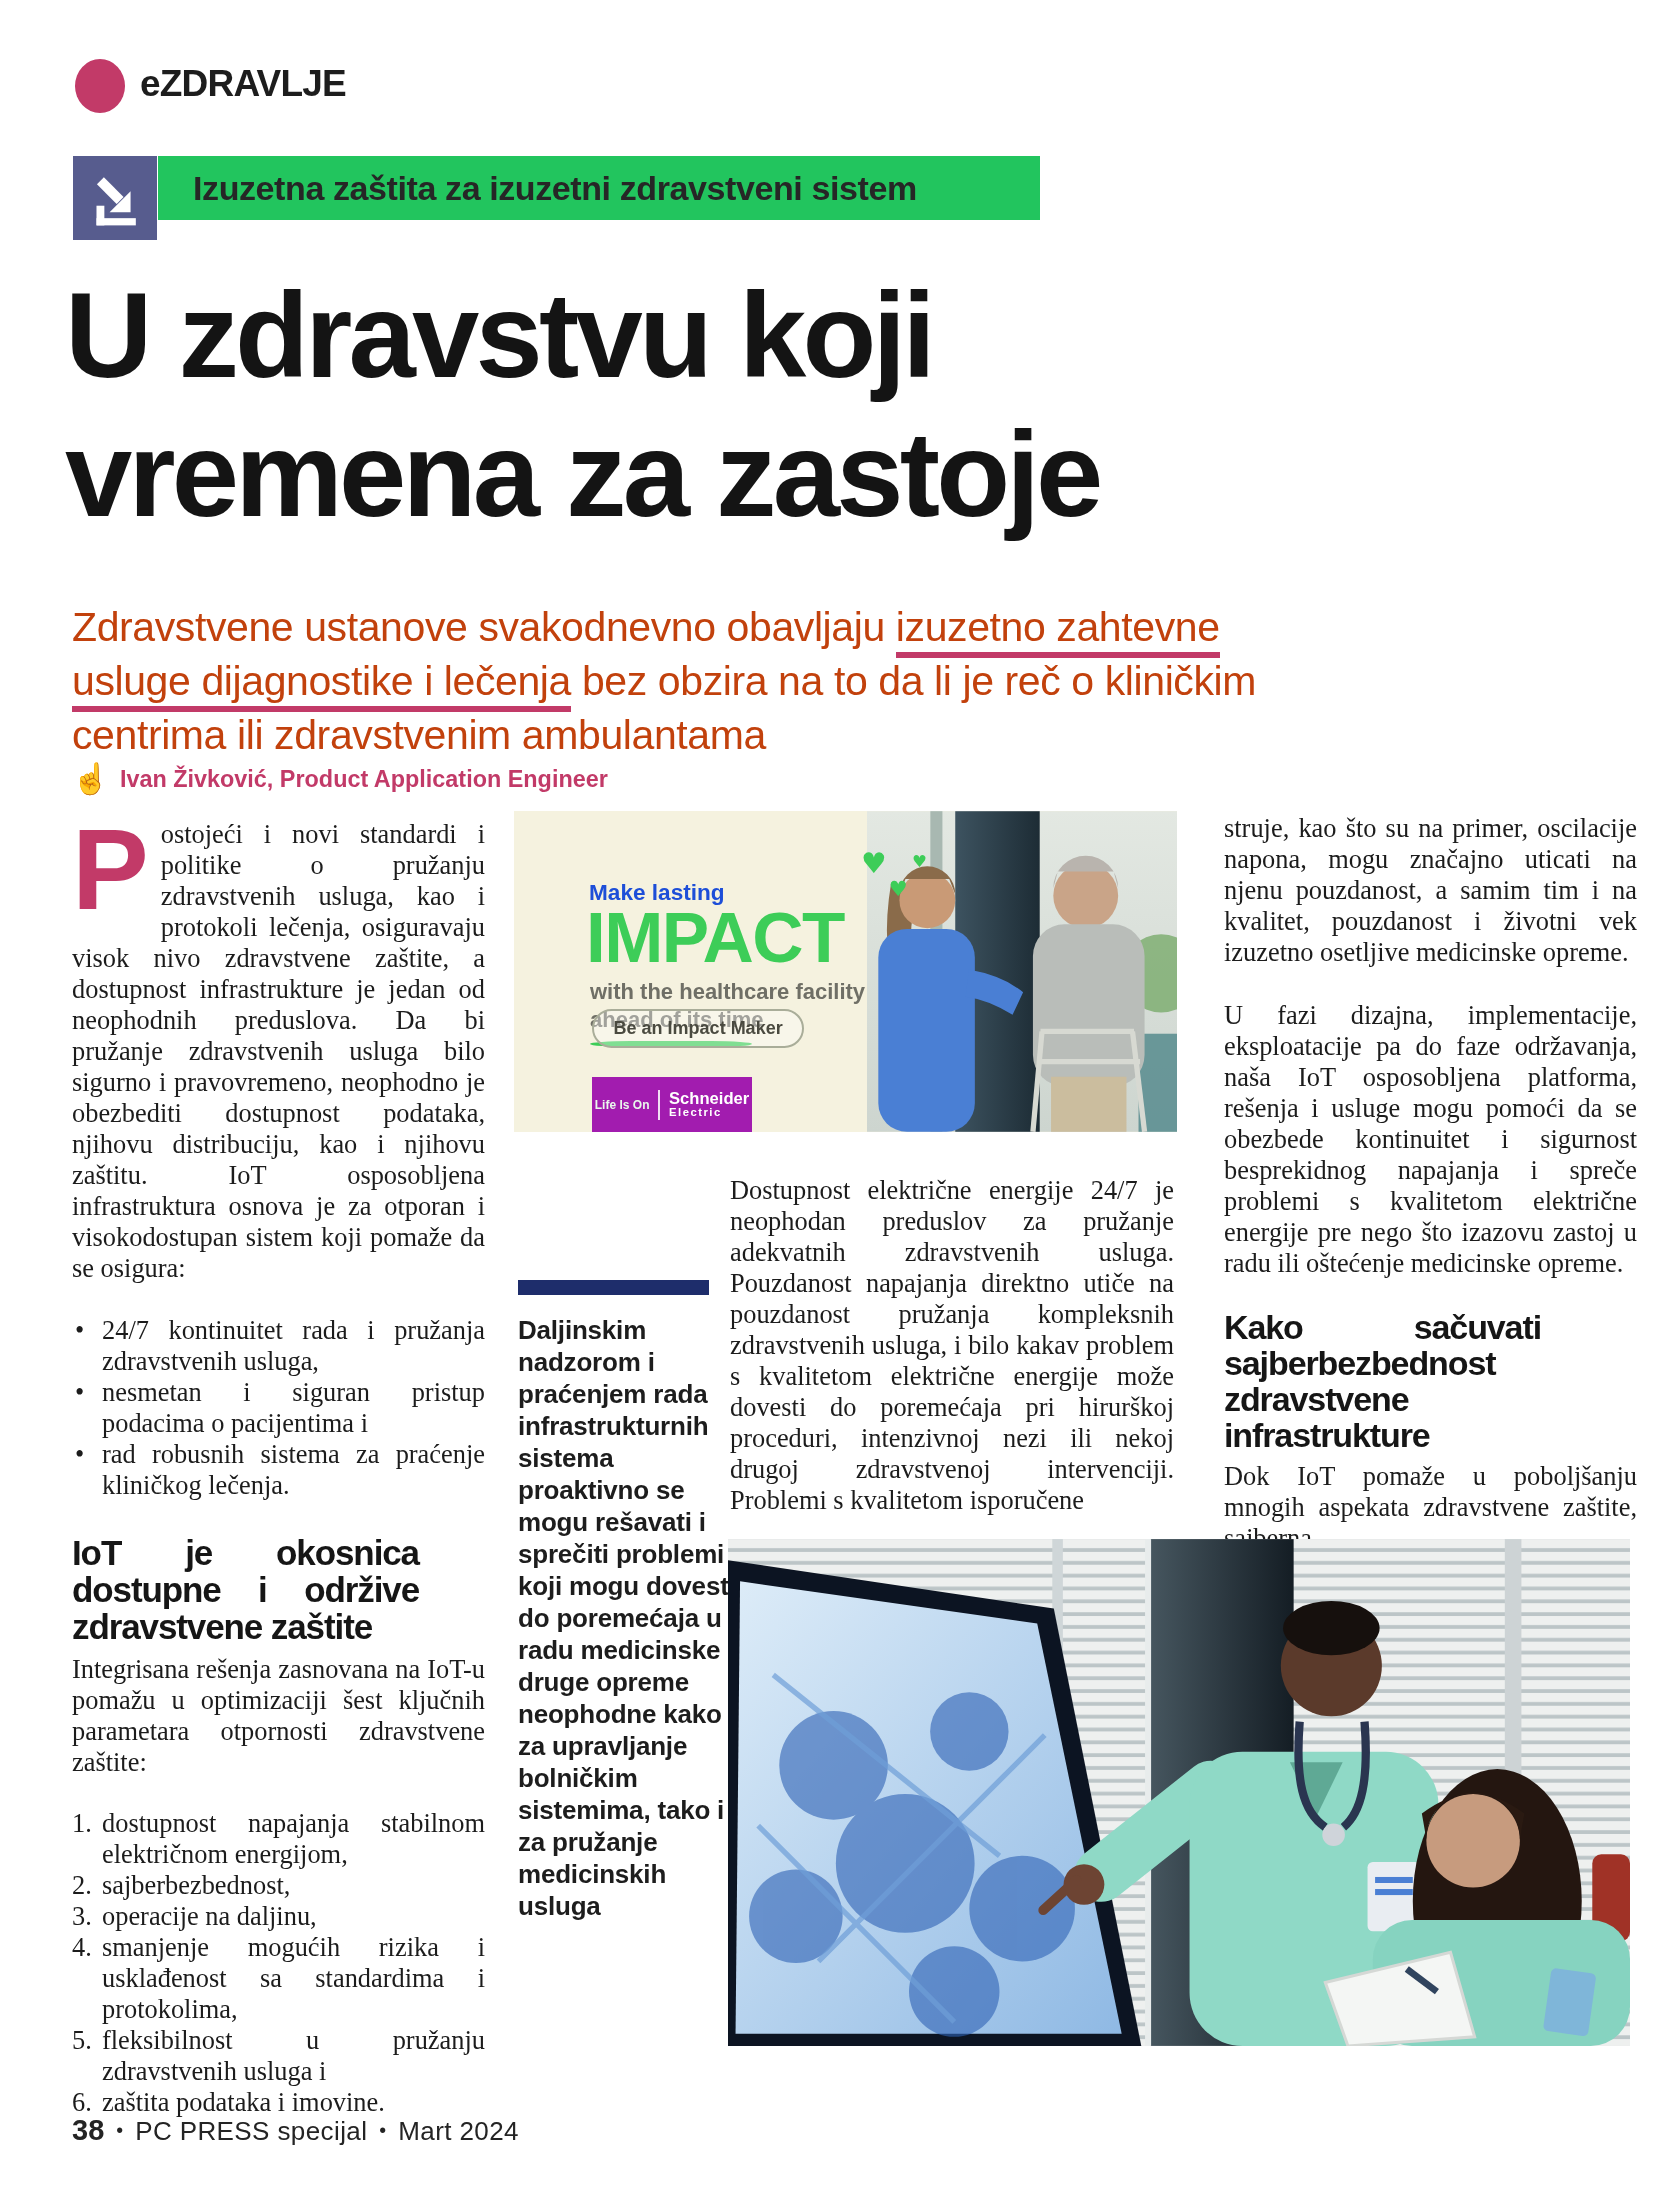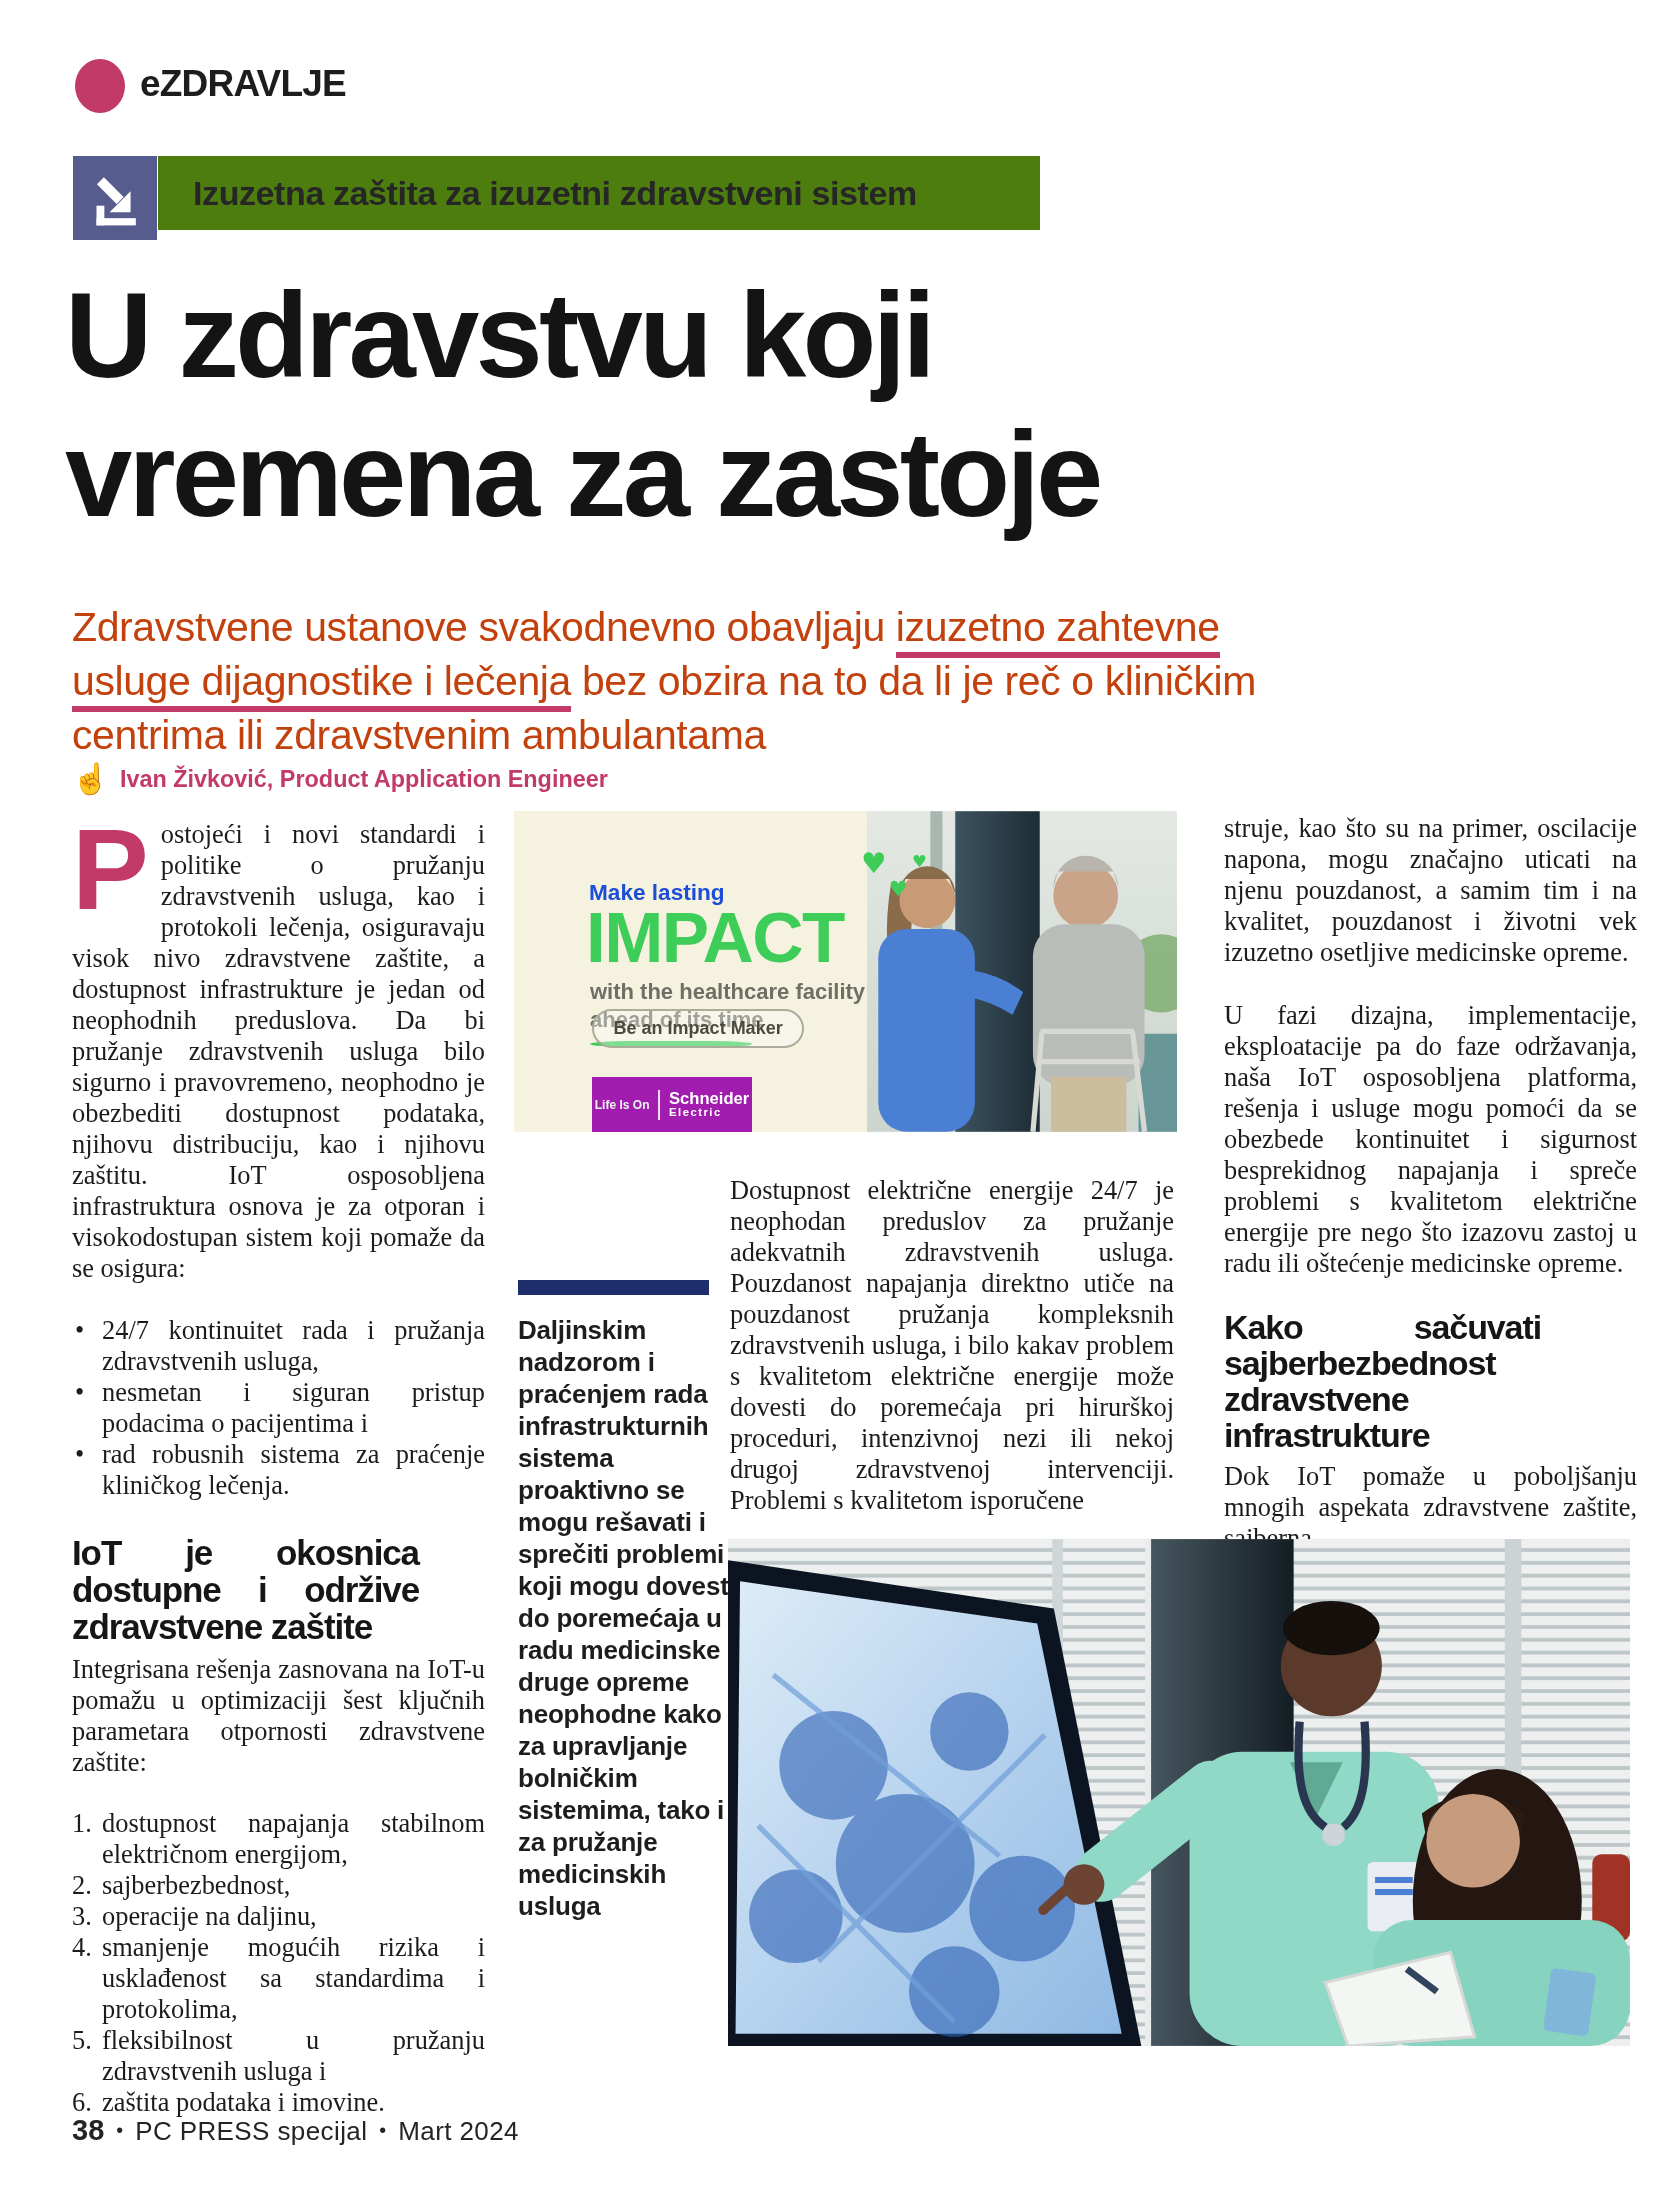--- a/index.html
+++ b/index.html
@@ -6,21 +6,21 @@
   body{width:1671px;height:2205px;background:#ffffff;position:relative;
        font-family:"Liberation Sans",sans-serif;color:#1b1b1b;overflow:hidden;}
   .abs{position:absolute;}
 
   
   .logo-dot{left:75px;top:59px;width:50px;height:54px;background:#c23a68;border-radius:50%;}
   .logo-text{left:140px;top:63px;font-size:37px;font-weight:800;letter-spacing:-0.8px;color:#1d1d1d;}
 
   
   .badge{left:73px;top:156px;width:84px;height:84px;background:#575c8e;display:flex;align-items:center;justify-content:center;}
-  .kicker{left:158px;top:156px;width:882px;height:74px;background:#4d7c0f;box-sizing:border-box;
+  .kicker{left:158px;top:156px;width:882px;height:64px;background:#22c55e;box-sizing:border-box;
           padding-left:35px;display:flex;align-items:center;font-size:34px;font-weight:800;
           letter-spacing:-0.4px;color:#262626;}
 
   
   .headline{left:65px;top:266px;font-size:121px;line-height:139px;font-weight:900;
             letter-spacing:-3.8px;color:#141414;}
 
   
   .standfirst{left:72px;top:600px;width:1539px;font-size:41px;line-height:54px;font-weight:500;
               letter-spacing:-0.4px;color:#c2410c;}

